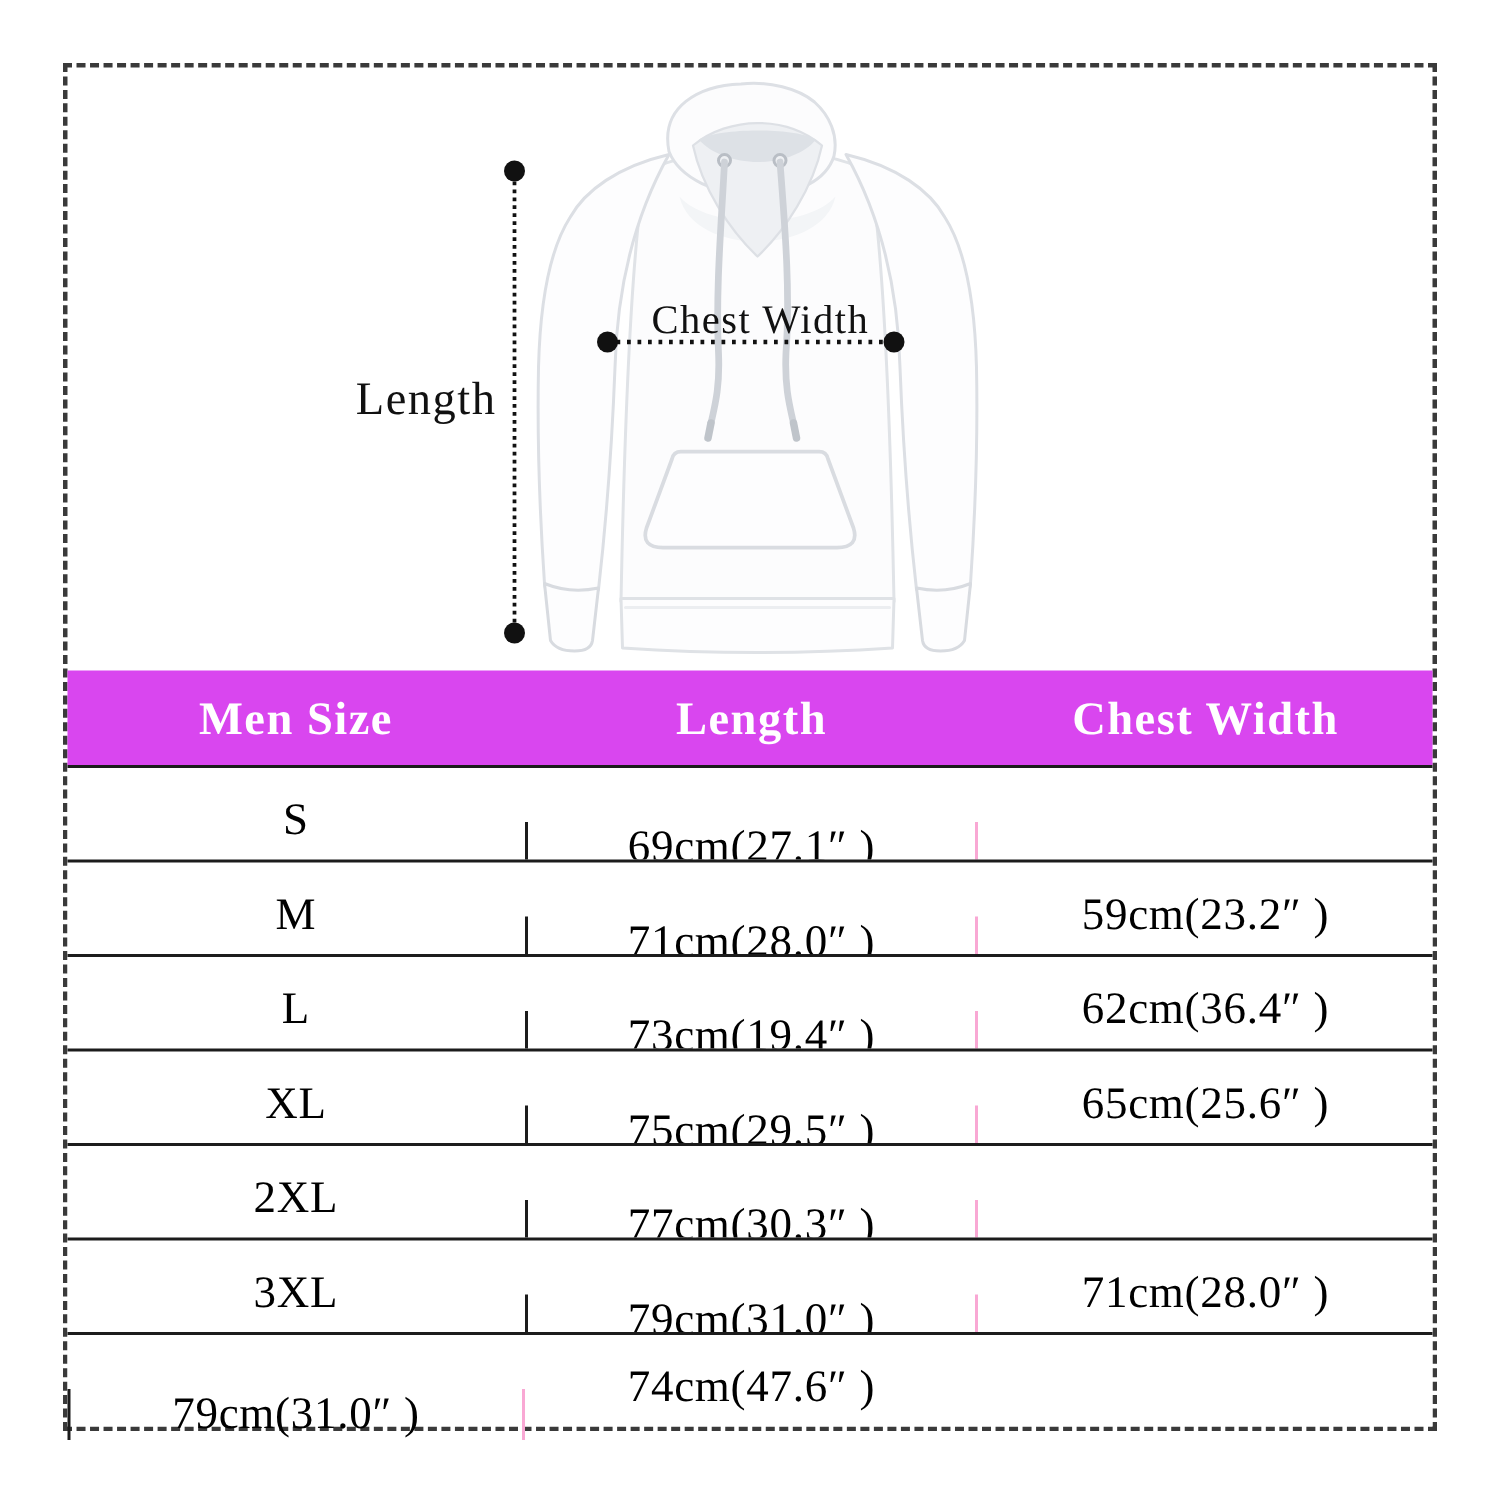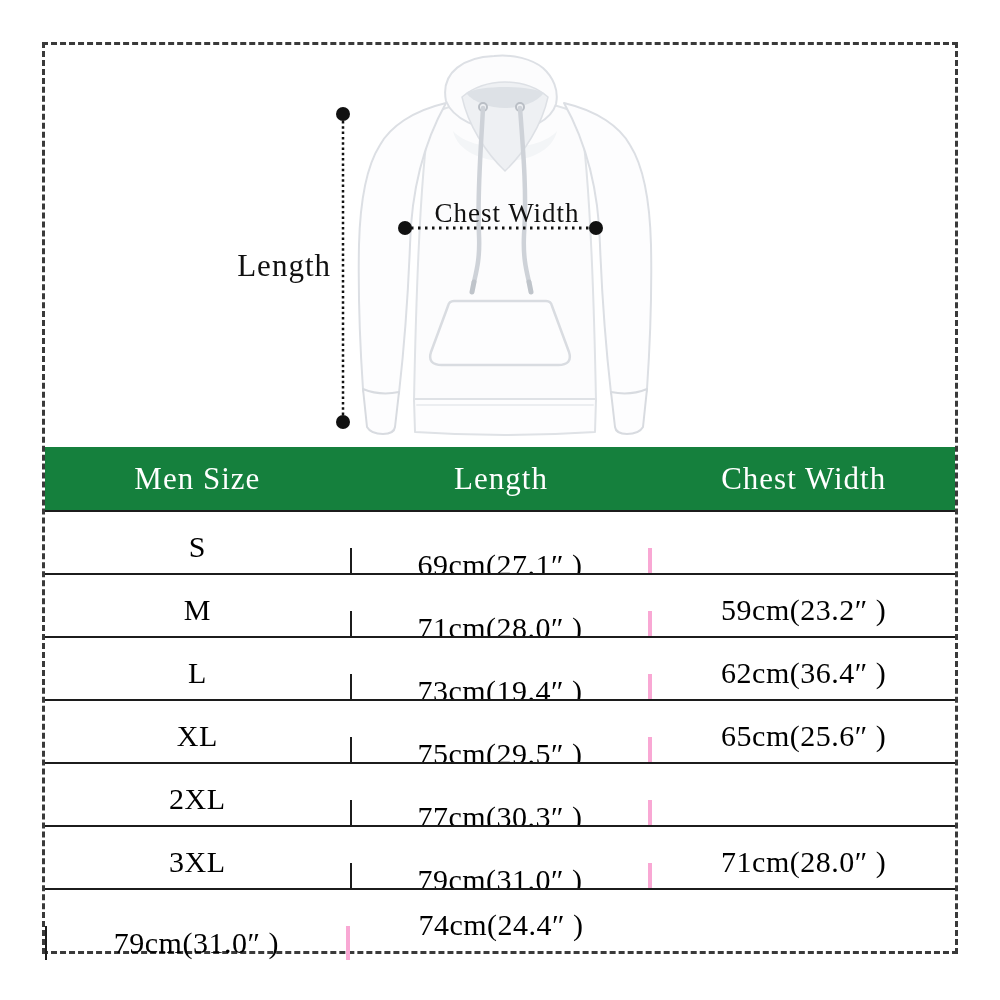--- a/index.html
+++ b/index.html
@@ -23,38 +23,38 @@
   .chest-label {
     position:absolute; left:372px; top:153px; width:180px; text-align:center;
     font-size:27px; color:#111; letter-spacing:1px; white-space:nowrap;
   }
   
   .size-table {
     position:absolute; left:0; top:402px; width:910px; height:504px;
     display:flex; flex-direction:column;
   }
   .thead {
-    height:63px; flex:0 0 63px; background:#15803d;
-    display:grid; grid-template-columns:306fr 304fr 304fr;
+    height:63px; flex:0 0 63px; background:#d946ef;
+    display:grid; grid-template-columns:306fr 304fr 304fr;font-weight:bold;
   }
   .th {
     color:#fff; font-size:31px; letter-spacing:1px;
     display:flex; align-items:center; justify-content:center;
   }
   .trow {
     height:63px; flex:0 0 63px; box-sizing:border-box;
     display:grid; grid-template-columns:306fr 304fr 304fr;
     border-top:2px solid #1c1c1c; background:#fff;
   }
   .td {
     font-size:30px; color:#000; letter-spacing:0.5px;
     display:flex; align-items:center; justify-content:center;
     box-sizing:border-box; white-space:nowrap;
   }
-  .td.mid { border-left:2px solid #1c1c1c; border-right:4px solid #f9a8d4;margin-top:36px; }
+  .td.mid { border-left:2px solid #1c1c1c; border-right:2px solid #f9a8d4;margin-top:36px; }
 </style>
 </head>
 <body>
 
 <div class="frame">
 
   <div class="diagram">
 
     <svg class="hoodie-svg" viewBox="0 0 312 394" aria-hidden="true">
       <g stroke-linejoin="round" stroke-linecap="round">
@@ -136,17 +136,17 @@
       <div class="td">2XL</div>
       <div class="td mid">77cm(30.3″ )</div>
     </div>
     <div class="trow">
       <div class="td">3XL</div>
       <div class="td mid">79cm(31.0″ )</div>
       <div class="td">71cm(28.0″ )</div>
     </div>
     <div class="trow">
       <div class="td mid">79cm(31.0″ )</div>
-      <div class="td">74cm(24.4″ )</div>
+      <div class="td">74cm(47.6″ )</div>
     </div>
   </div>
 
 </div>
 
 </body></html>

